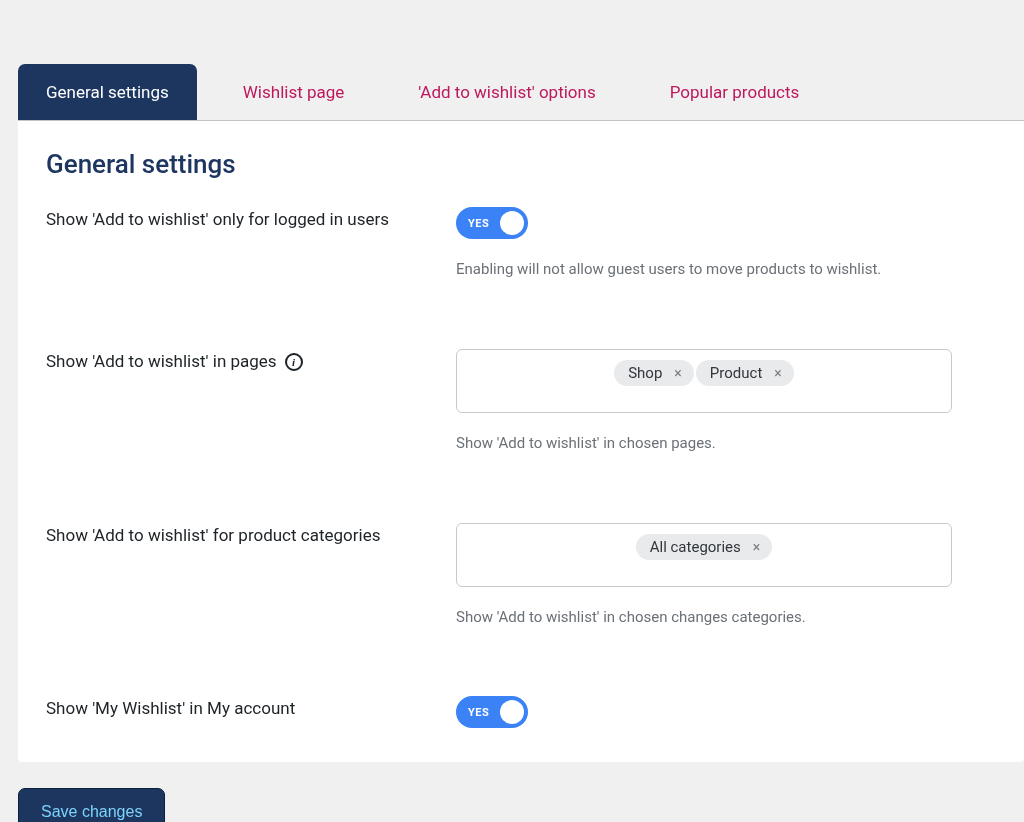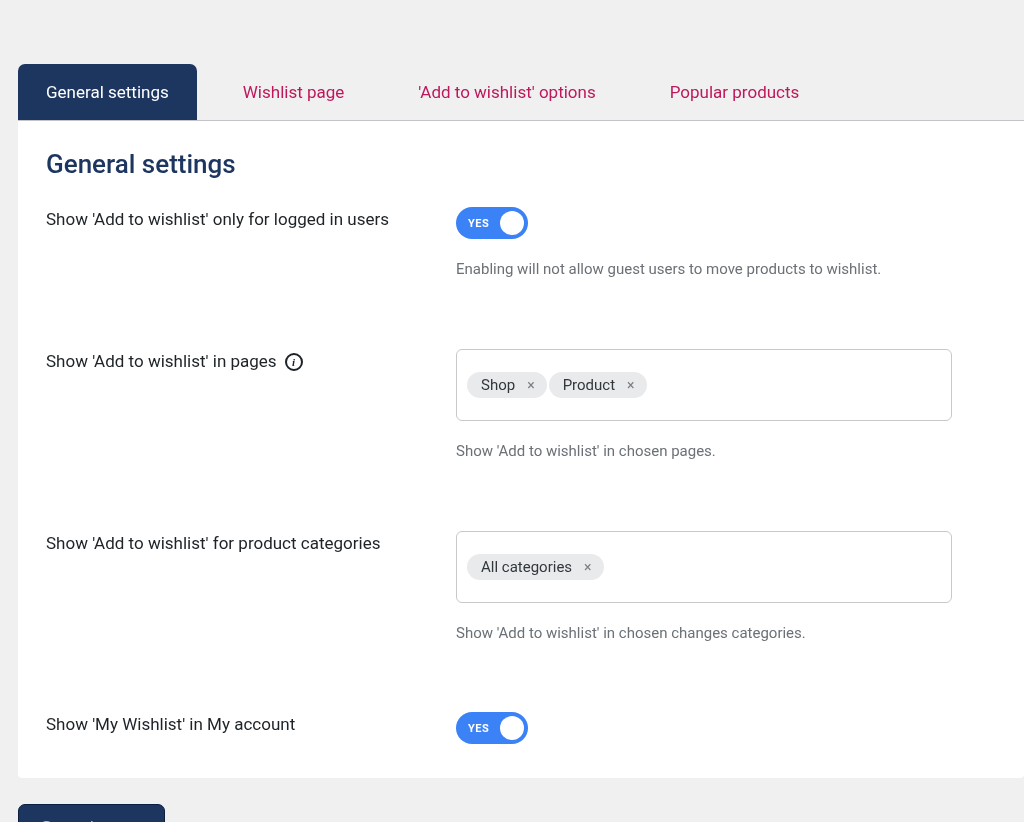--- a/index.html
+++ b/index.html
@@ -99,28 +99,29 @@
     }
     .help-text {
       color: #6b7177;
       font-size: 15px;
       margin-top: 20px;
       line-height: 1.45;
     }
     .multiselect {
       border: 1px solid #c7c9ca;
       border-radius: 6px;
-      padding: 22px 10px;
+      padding: 10px 10px;
       min-height: 64px;
       display: flex;
       flex-wrap: wrap;
       gap: 2px;
       align-items: flex-start;
       width: 496px;
       cursor: text;
+      justify-content: center;
     }
     .chip {
       background: #e9eaec;
       border-radius: 14px;
       padding: 4px 8px 4px 14px;
       font-size: 15px;
       color: #32373c;
       display: inline-flex;
       align-items: center;
       gap: 8px;

